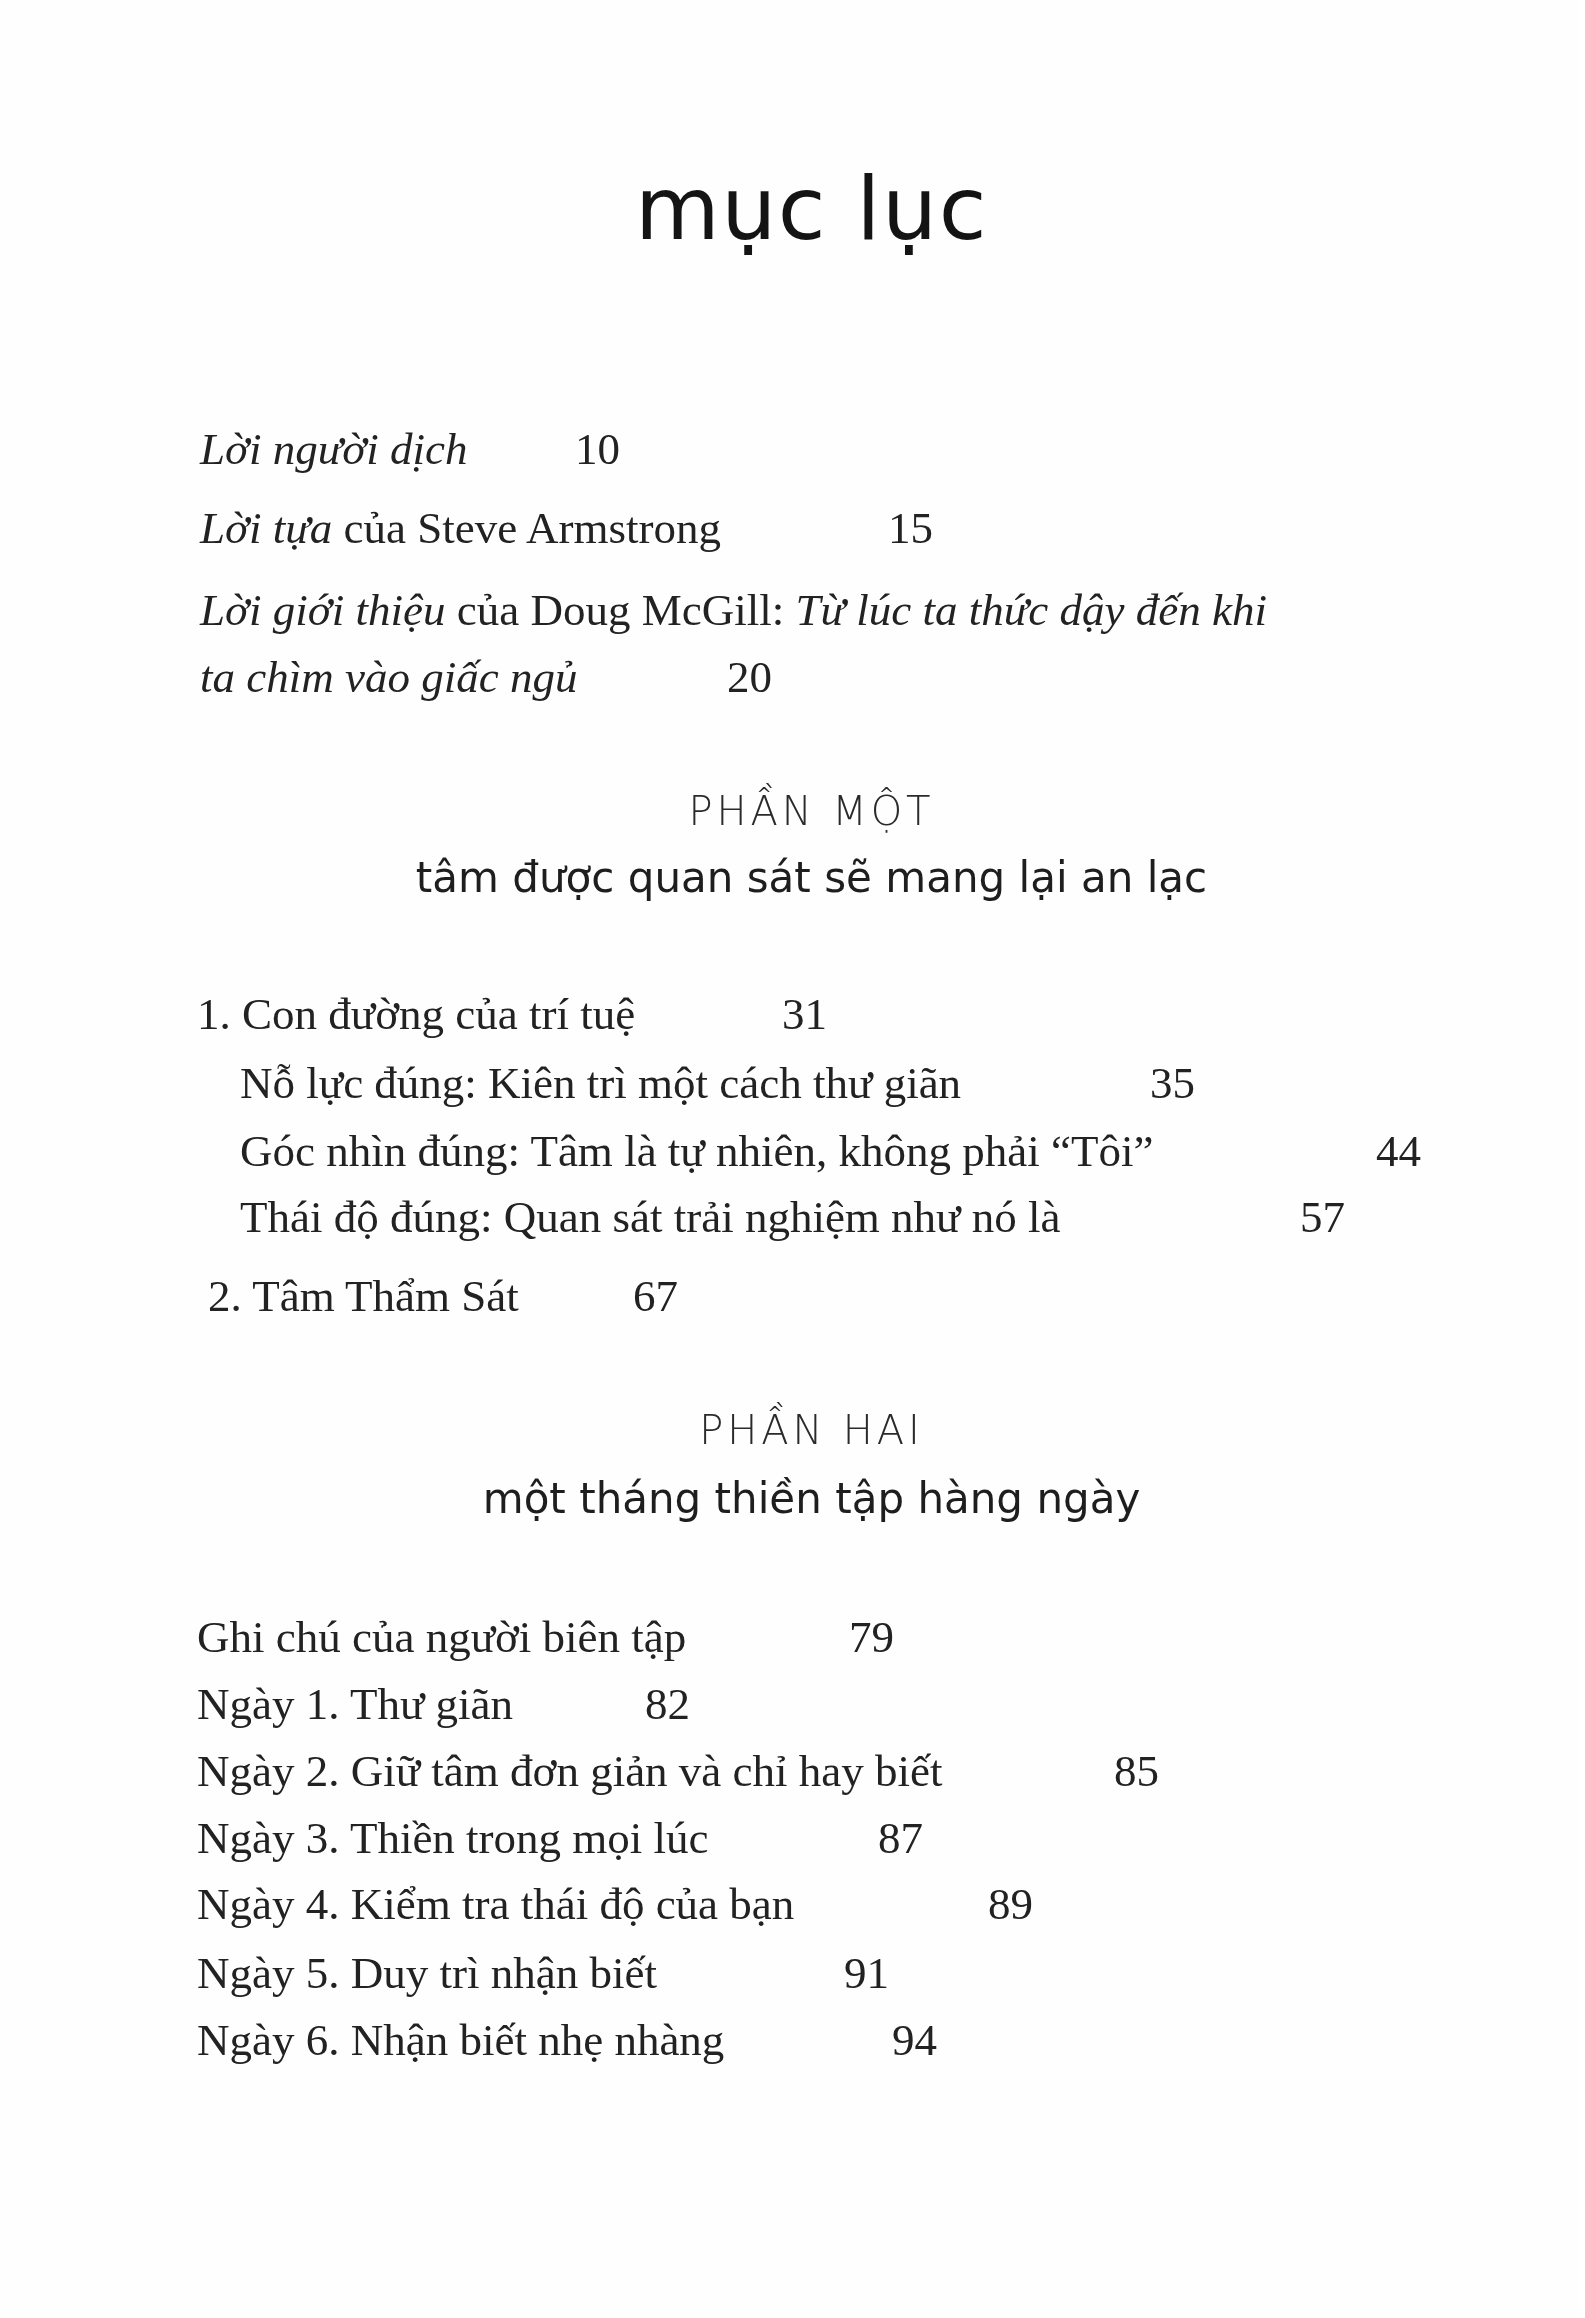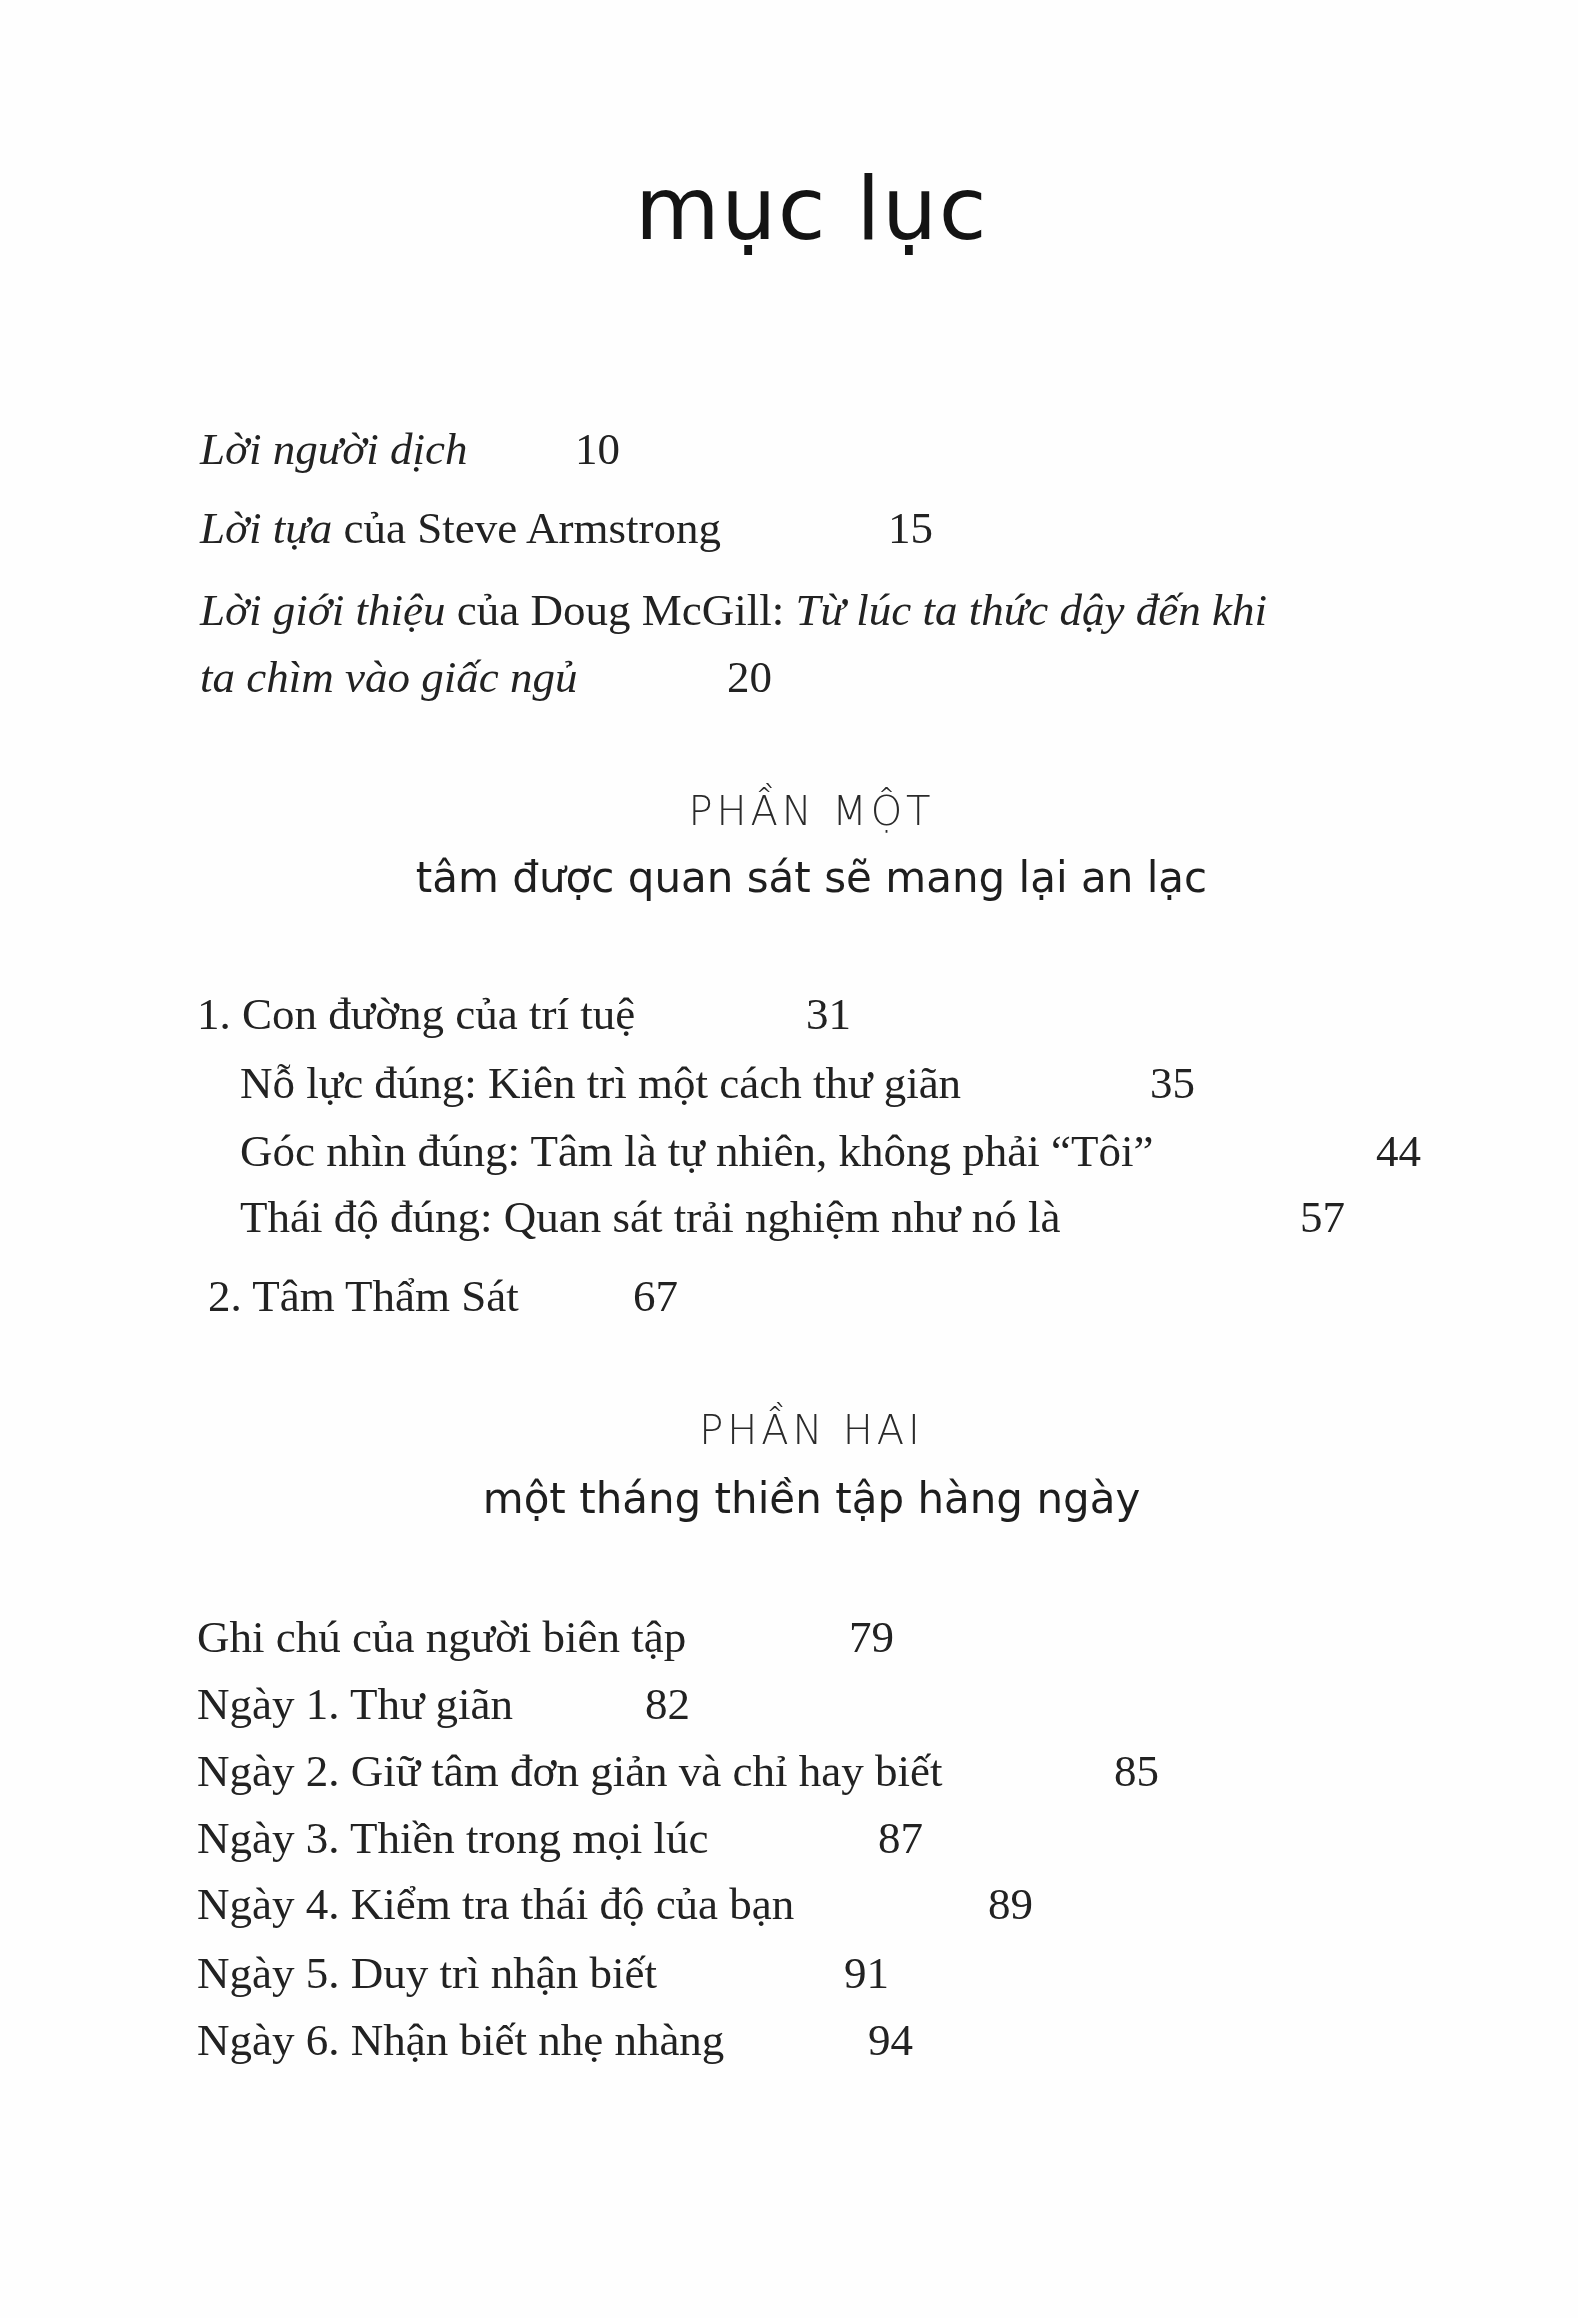--- a/index.html
+++ b/index.html
@@ -102,21 +102,21 @@
   <div class="row" style="top:650px;">
     <span class="label it" style="left:200px;">ta chìm vào giấc ngủ</span>
     <span class="num" style="left:727px;">20</span>
   </div>
 
   <div class="part-label" style="top:791px;">PHẦN MỘT</div>
   <div class="part-title" style="top:857px;">tâm được quan sát sẽ mang lại an lạc</div>
 
   <div class="row" style="top:987px;">
     <span class="label" style="left:197px;">1. Con đường của trí tuệ</span>
-    <span class="num" style="left:782px;margin-left:24px;">31</span>
+    <span class="num" style="left:782px;">31</span>
   </div>
   <div class="row" style="top:1056px;">
     <span class="label" style="left:240px;">Nỗ lực đúng: Kiên trì một cách thư giãn</span>
     <span class="num" style="left:1150px;">35</span>
   </div>
   <div class="row" style="top:1124px;">
     <span class="label" style="left:240px;">Góc nhìn đúng: Tâm là tự nhiên, không phải “Tôi”</span>
     <span class="num" style="left:1376px;">44</span>
   </div>
   <div class="row" style="top:1190px;">
@@ -150,17 +150,17 @@
   <div class="row" style="top:1877px;">
     <span class="label" style="left:197px;">Ngày 4. Kiểm tra thái độ của bạn</span>
     <span class="num" style="left:988px;">89</span>
   </div>
   <div class="row" style="top:1946px;">
     <span class="label" style="left:197px;">Ngày 5. Duy trì nhận biết</span>
     <span class="num" style="left:844px;">91</span>
   </div>
   <div class="row" style="top:2013px;">
     <span class="label" style="left:197px;">Ngày 6. Nhận biết nhẹ nhàng</span>
-    <span class="num" style="left:868px;">94</span>
+    <span class="num" style="left:892px;">94</span>
   </div>
 
 </div>
 
 
 </body></html>

